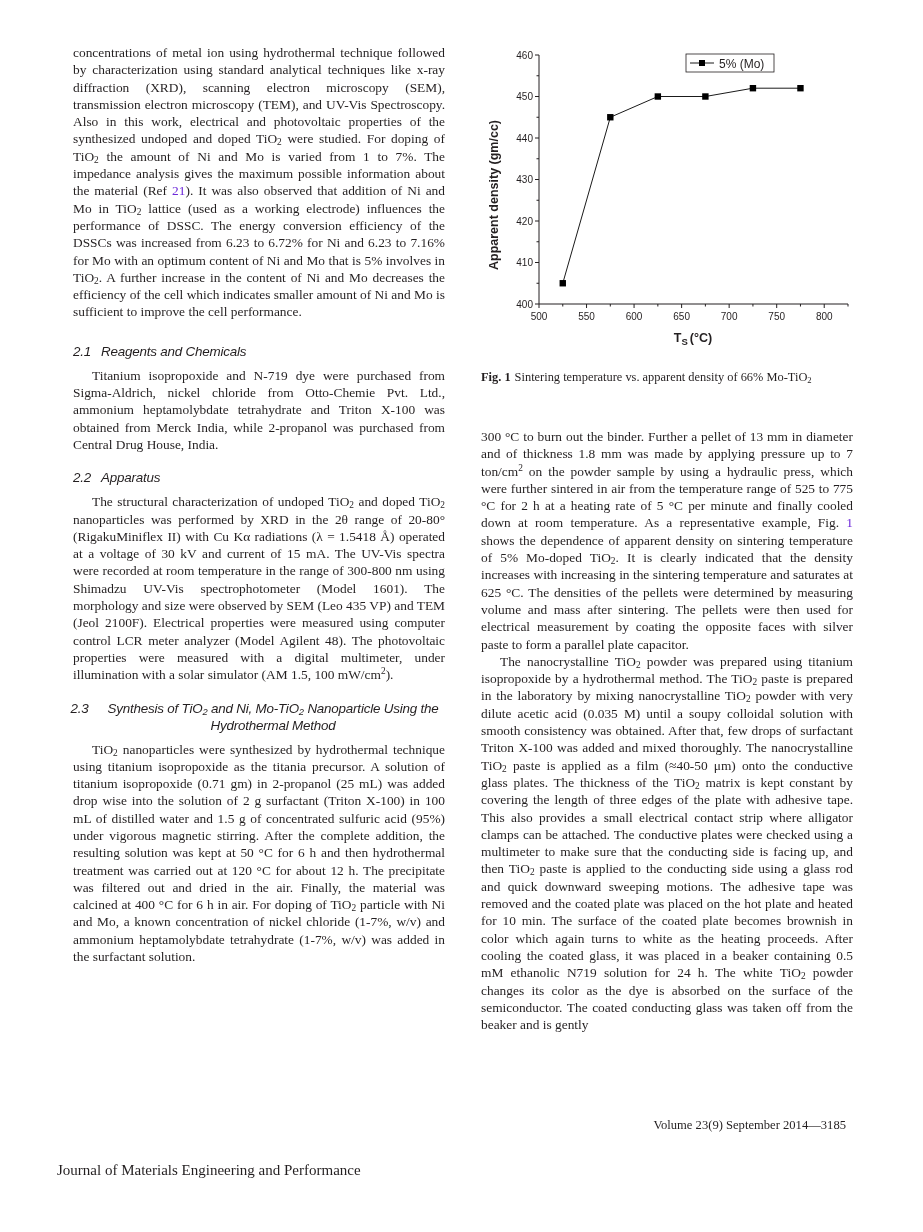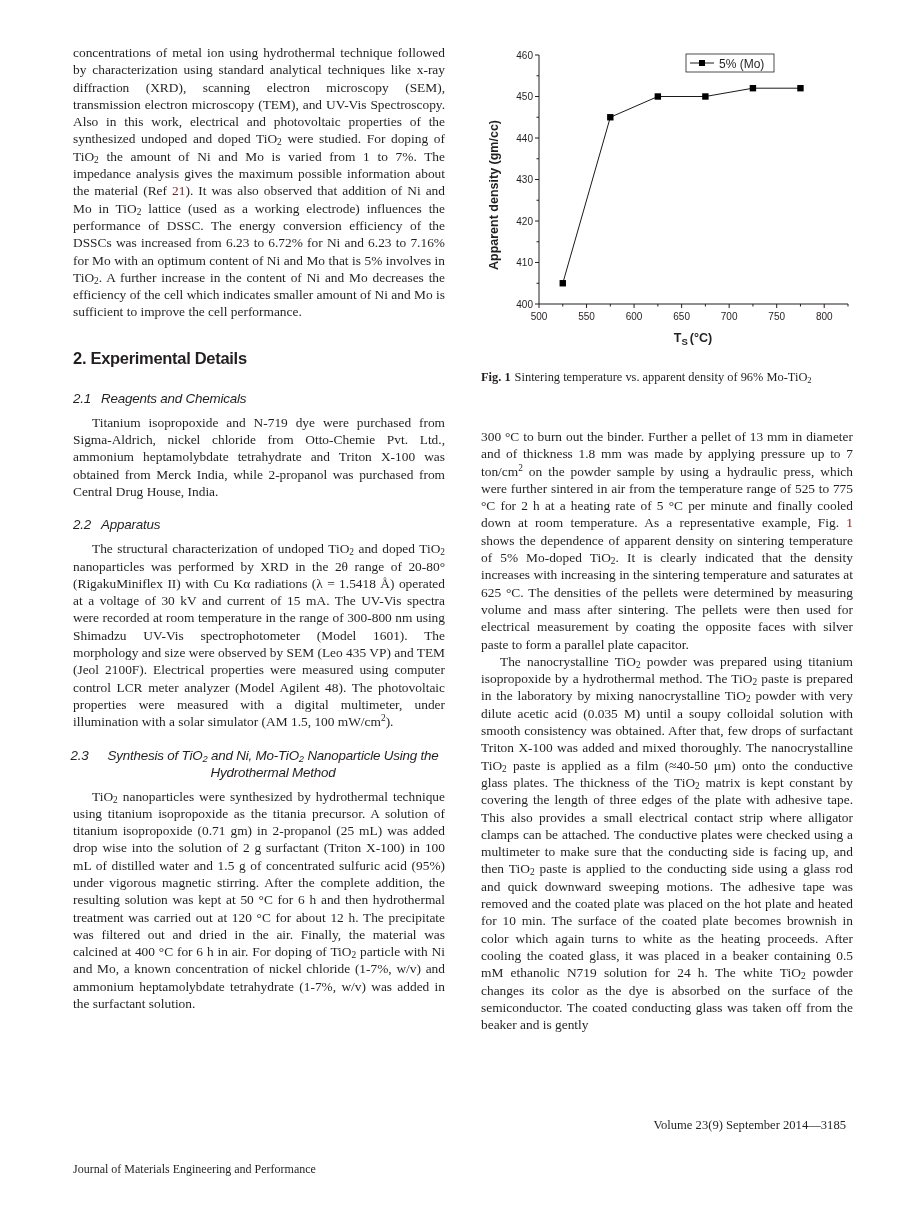--- a/index.html
+++ b/index.html
@@ -10,39 +10,38 @@
   #right { left: 481px; top: 428px; }
   p { margin: 0; }
   p.ind { text-indent: 19px; }
   h2 { font-family: "Liberation Sans", sans-serif; font-weight: bold; font-size: 16.5px;
        margin: 27px 0 0 0; line-height: 20px; letter-spacing: -0.3px; }
   h3 { font-family: "Liberation Sans", sans-serif; font-weight: normal; font-style: italic; font-size: 13.4px;
        margin: 16px 0 7px 0; line-height: 17px; letter-spacing: -0.2px; }
   h3.first { margin-top: 22px; }
   h3 .num { display: inline-block; width: 28px; }
   h3.hang { padding-left: 28px; text-indent: -28px; text-align: center; }
-  .link { color: #7f1d1d; }
+  .link { color: #6d28d9; }
   sub { font-size: 70%; line-height: 0; vertical-align: -0.25em; }
   sup { font-size: 70%; line-height: 0; vertical-align: 0.55em; }
   #chart { position: absolute; left: 480px; top: 40px; width: 380px; height: 320px; }
   #caption { position: absolute; left: 481px; top: 370px; font-size: 12.4px; }
   #caption b { margin-right: 4px; }
-  #footer-left { position: absolute; left: 73px; top: 1162px; font-size: 12px; }
+  #footer-left { position: absolute; left: 57px; top: 1162px; font-size: 15px; }
   #footer-right { position: absolute; right: 77px; top: 1118px; font-size: 12.6px; }
   .axis-text { font-family: "Liberation Sans", sans-serif; font-size: 10px; fill: #231f20; }
   .axis-title { font-family: "Liberation Sans", sans-serif; font-size: 12.5px; font-weight: bold; fill: #231f20; }
   .legend-text { font-family: "Liberation Sans", sans-serif; font-size: 12px; fill: #231f20; }
 </style>
 </head>
 <body>
 
 <div id="left" class="col">
   <p><span>concentrations of metal ion using hydrothermal technique followed by characterization using standard analytical techniques like x-ray diffraction (XRD), scanning electron microscopy (SEM), transmission electron microscopy (TEM), and UV-Vis Spectroscopy. Also in this work, electrical and photovoltaic properties of the synthesized undoped and doped TiO</span><sub>2</sub><span> were studied. For doping of TiO</span><sub>2</sub><span> the amount of Ni and Mo is varied from 1 to 7%. The impedance analysis gives the maximum possible information about the material (Ref </span><span class="link">21</span><span>). It was also observed that addition of Ni and Mo in TiO</span><sub>2</sub><span> lattice (used as a working electrode) influences the performance of DSSC. The energy conversion efficiency of the DSSCs was increased from 6.23 to 6.72% for Ni and 6.23 to 7.16% for Mo with an optimum content of Ni and Mo that is 5% involves in TiO</span><sub>2</sub><span>. A further increase in the content of Ni and Mo decreases the efficiency of the cell which indicates smaller amount of Ni and Mo is sufficient to improve the cell performance.</span></p>
 
-  <h2>2.  Experimental Details</h2>
 
   <h3 class="first"><span class="num">2.1</span><span>Reagents and Chemicals</span></h3>
   <p class="ind">Titanium isopropoxide and N-719 dye were purchased from Sigma-Aldrich, nickel chloride from Otto-Chemie Pvt. Ltd., ammonium heptamolybdate tetrahydrate and Triton X-100 was obtained from Merck India, while 2-propanol was purchased from Central Drug House, India.</p>
 
   <h3><span class="num">2.2</span><span>Apparatus</span></h3>
   <p class="ind"><span>The structural characterization of undoped TiO</span><sub>2</sub><span> and doped TiO</span><sub>2</sub><span> nanoparticles was performed by XRD in the 2θ range of 20-80° (RigakuMiniflex II) with Cu Kα radiations (λ = 1.5418 Å) operated at a voltage of 30 kV and current of 15 mA. The UV-Vis spectra were recorded at room temperature in the range of 300-800 nm using Shimadzu UV-Vis spectrophotometer (Model 1601). The morphology and size were observed by SEM (Leo 435 VP) and TEM (Jeol 2100F). Electrical properties were measured using computer control LCR meter analyzer (Model Agilent 48). The photovoltaic properties were measured with a digital multimeter, under illumination with a solar simulator (AM 1.5, 100 mW/cm</span><sup>2</sup><span>).</span></p>
 
   <h3 class="hang"><span class="num">2.3</span><span>Synthesis of TiO</span><sub>2</sub><span> and Ni, Mo-TiO</span><sub>2</sub><span> Nanoparticle Using the Hydrothermal Method</span></h3>
   <p class="ind"><span>TiO</span><sub>2</sub><span> nanoparticles were synthesized by hydrothermal technique using titanium isopropoxide as the titania precursor. A solution of titanium isopropoxide (0.71 gm) in 2-propanol (25 mL) was added drop wise into the solution of 2 g surfactant (Triton X-100) in 100 mL of distilled water and 1.5 g of concentrated sulfuric acid (95%) under vigorous magnetic stirring. After the complete addition, the resulting solution was kept at 50 °C for 6 h and then hydrothermal treatment was carried out at 120 °C for about 12 h. The precipitate was filtered out and dried in the air. Finally, the material was calcined at 400 °C for 6 h in air. For doping of TiO</span><sub>2</sub><span> particle with Ni and Mo, a known concentration of nickel chloride (1-7%, w/v) and ammonium heptamolybdate tetrahydrate (1-7%, w/v) was added in the surfactant solution.</span></p>
 </div>
@@ -107,21 +106,21 @@
   <g id="legend">
       <rect x="206" y="14" width="88" height="18" fill="#fff" stroke="#231f20" stroke-width="0.8"></rect>
       <line x1="210" y1="23" x2="234" y2="23" stroke="#000" stroke-width="0.9"></line>
       <rect x="219" y="20" width="6" height="6" fill="#000"></rect>
       <text x="239" y="27.5" class="legend-text">5% (Mo)</text>
     </g>
   <text id="ylabel" class="axis-title" transform="translate(18,155) rotate(-90)" text-anchor="middle">Apparent density (gm/cc)</text>
   <text id="xlabel" class="axis-title" x="213" y="302" text-anchor="middle"><tspan>T</tspan><tspan id="xlsub" dy="3" font-size="9.5">S</tspan><tspan dy="-3" dx="2">(°C)</tspan></text>
 </svg>
 
-<div id="caption"><b>Fig. 1</b><span>Sintering temperature vs. apparent density of 96% Mo-TiO</span><sub>2</sub></div>
+<div id="caption"><b>Fig. 1</b><span>Sintering temperature vs. apparent density of 66% Mo-TiO</span><sub>2</sub></div>
 
 <div id="right" class="col">
   <p><span>300 °C to burn out the binder. Further a pellet of 13 mm in diameter and of thickness 1.8 mm was made by applying pressure up to 7 ton/cm</span><sup>2</sup><span> on the powder sample by using a hydraulic press, which were further sintered in air from the temperature range of 525 to 775 °C for 2 h at a heating rate of 5 °C per minute and finally cooled down at room temperature. As a representative example, Fig. </span><span class="link">1</span><span> shows the dependence of apparent density on sintering temperature of 5% Mo-doped TiO</span><sub>2</sub><span>. It is clearly indicated that the density increases with increasing in the sintering temperature and saturates at 625 °C. The densities of the pellets were determined by measuring volume and mass after sintering. The pellets were then used for electrical measurement by coating the opposite faces with silver paste to form a parallel plate capacitor.</span></p>
 
   <p class="ind"><span>The nanocrystalline TiO</span><sub>2</sub><span> powder was prepared using titanium isopropoxide by a hydrothermal method. The TiO</span><sub>2</sub><span> paste is prepared in the laboratory by mixing nanocrystalline TiO</span><sub>2</sub><span> powder with very dilute acetic acid (0.035 M) until a soupy colloidal solution with smooth consistency was obtained. After that, few drops of surfactant Triton X-100 was added and mixed thoroughly. The nanocrystalline TiO</span><sub>2</sub><span> paste is applied as a film (≈40-50 μm) onto the conductive glass plates. The thickness of the TiO</span><sub>2</sub><span> matrix is kept constant by covering the length of three edges of the plate with adhesive tape. This also provides a small electrical contact strip where alligator clamps can be attached. The conductive plates were checked using a multimeter to make sure that the conducting side is facing up, and then TiO</span><sub>2</sub><span> paste is applied to the conducting side using a glass rod and quick downward sweeping motions. The adhesive tape was removed and the coated plate was placed on the hot plate and heated for 10 min. The surface of the coated plate becomes brownish in color which again turns to white as the heating proceeds. After cooling the coated glass, it was placed in a beaker containing 0.5 mM ethanolic N719 solution for 24 h. The white TiO</span><sub>2</sub><span> powder changes its color as the dye is absorbed on the surface of the semiconductor. The coated conducting glass was taken off from the beaker and is gently</span></p>
 </div>
 
 <div id="footer-left">Journal of Materials Engineering and Performance</div>
 <div id="footer-right">Volume 23(9) September 2014—3185</div>
 

